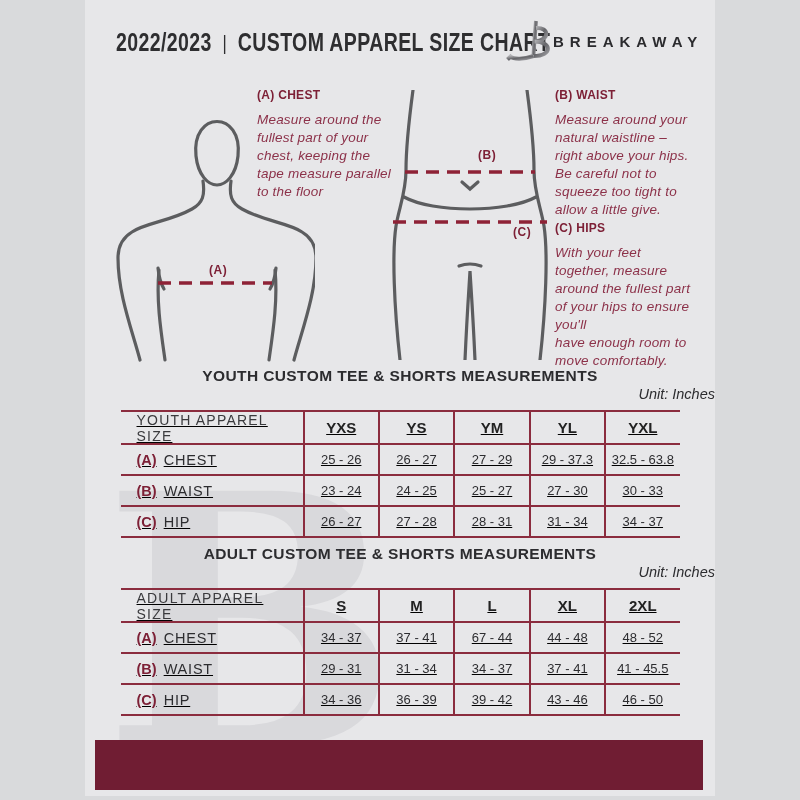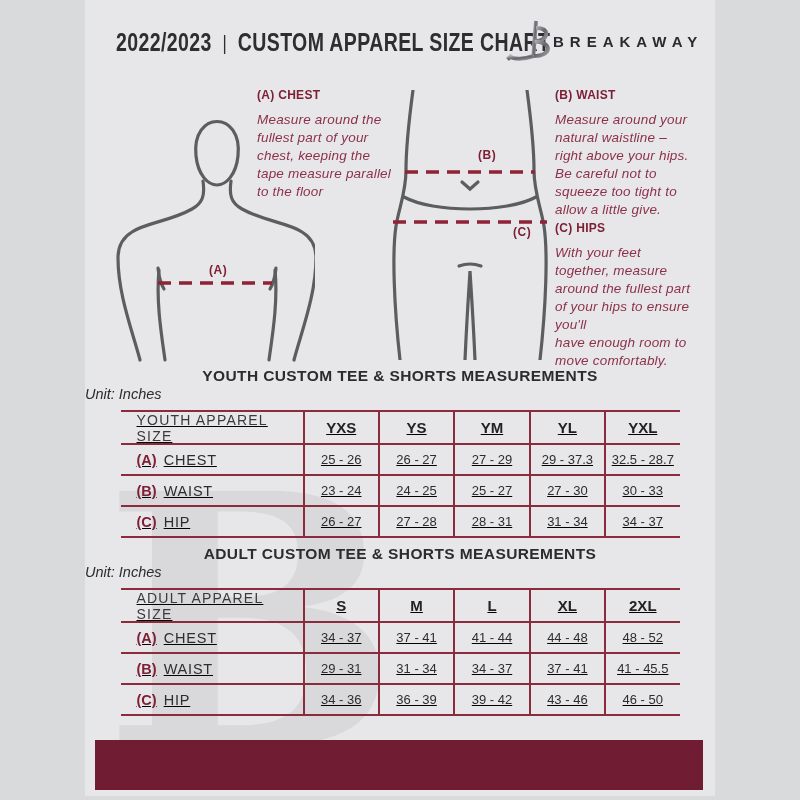--- a/index.html
+++ b/index.html
@@ -61,21 +61,21 @@
   }
   .chest-text{left:172px;top:88px;width:170px;}
   .waist-text{left:470px;top:88px;width:160px;}
   .hips-text{left:470px;top:221px;width:165px;}
 
   
   .table-slot{position:absolute;left:0;width:630px;z-index:1;}
   .slot-0{top:367px;}
   .slot-1{top:545px;}
   .tbl-title{text-align:center;font-size:15.5px;font-weight:600;color:#2c2c2f;letter-spacing:0.4px;line-height:18px;}
-  .tbl-unit{text-align:left;font-size:14.5px;font-style:italic;color:#2c2c2f;line-height:18px;}
+  .tbl-unit{text-align:right;font-size:14.5px;font-style:italic;color:#2c2c2f;line-height:18px;}
   .grid{
     display:grid;grid-template-columns:182px repeat(5,1fr);
     width:559px;margin:7px auto 0;
     border-top:2px solid var(--line);border-bottom:2px solid var(--line);text-decoration:underline;
   }
   .cell{
     height:31px;display:flex;align-items:center;justify-content:center;
     font-size:13px;color:var(--ink);background:transparent;
   }
   .cell:nth-child(n+7){border-top:2px solid var(--line);}
@@ -189,21 +189,21 @@
           <div class="cell head size">YXS</div>
           <div class="cell head size">YS</div>
           <div class="cell head size">YM</div>
           <div class="cell head size">YL</div>
           <div class="cell head size">YXL</div>
           <div class="cell label first"><span class="prefix">(A)</span>CHEST</div>
           <div class="cell val">25 - 26</div>
           <div class="cell val">26 - 27</div>
           <div class="cell val">27 - 29</div>
           <div class="cell val">29 - 37.3</div>
-          <div class="cell val">32.5 - 28.7</div>
+          <div class="cell val">32.5 - 63.8</div>
           <div class="cell label first"><span class="prefix">(B)</span>WAIST</div>
           <div class="cell val">23 - 24</div>
           <div class="cell val">24 - 25</div>
           <div class="cell val">25 - 27</div>
           <div class="cell val">27 - 30</div>
           <div class="cell val">30 - 33</div>
           <div class="cell label first"><span class="prefix">(C)</span>HIP</div>
           <div class="cell val">26 - 27</div>
           <div class="cell val">27 - 28</div>
           <div class="cell val">28 - 31</div>
@@ -217,21 +217,21 @@
   <div class="grid">
           <div class="cell head first">ADULT APPAREL SIZE</div>
           <div class="cell head size">S</div>
           <div class="cell head size">M</div>
           <div class="cell head size">L</div>
           <div class="cell head size">XL</div>
           <div class="cell head size">2XL</div>
           <div class="cell label first"><span class="prefix">(A)</span>CHEST</div>
           <div class="cell val">34 - 37</div>
           <div class="cell val">37 - 41</div>
-          <div class="cell val">41 - 44</div>
+          <div class="cell val">67 - 44</div>
           <div class="cell val">44 - 48</div>
           <div class="cell val">48 - 52</div>
           <div class="cell label first"><span class="prefix">(B)</span>WAIST</div>
           <div class="cell val">29 - 31</div>
           <div class="cell val">31 - 34</div>
           <div class="cell val">34 - 37</div>
           <div class="cell val">37 - 41</div>
           <div class="cell val">41 - 45.5</div>
           <div class="cell label first"><span class="prefix">(C)</span>HIP</div>
           <div class="cell val">34 - 36</div>

